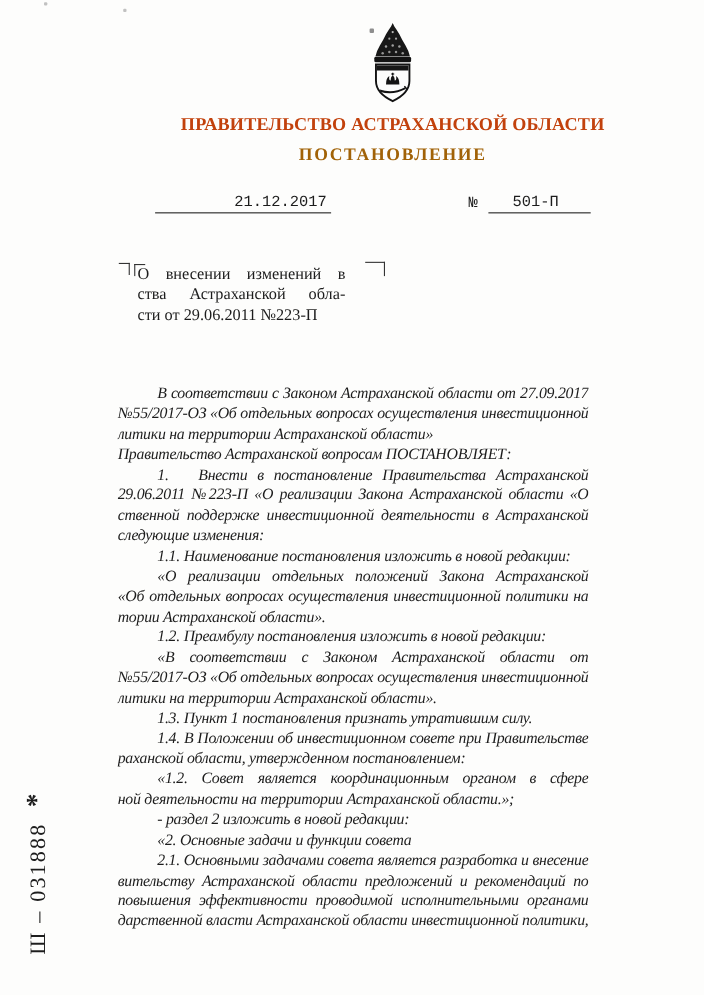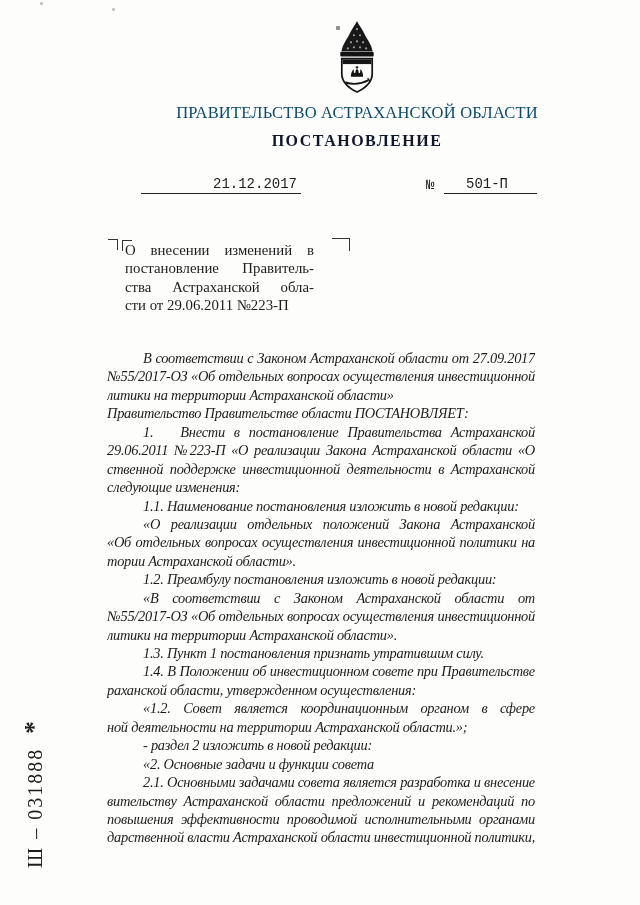--- a/index.html
+++ b/index.html
@@ -4,25 +4,25 @@
 <style>
   html,body{margin:0;padding:0;background:#ffffff;}
   .page{
     position:relative;width:640px;height:905px;background:#fdfdfc;
     font-family:"Liberation Serif",serif;color:#1c1c1c;overflow:hidden;
   }
   
   .emblem{position:absolute;left:331px;top:21px;width:52px;height:73px;}
   .org-name{
     position:absolute;left:157px;top:103px;width:400px;text-align:center;
-    font-weight:normal;font-size:16.5px;letter-spacing:.2px;color:#0c4a6e;
+    font-weight:bold;font-size:16.5px;letter-spacing:.2px;color:#c2410c;
   }
   .doc-type{
     position:absolute;left:157px;top:132px;width:400px;text-align:center;
-    font-weight:bold;font-size:16px;letter-spacing:1.5px;color:#0f172a;
+    font-weight:bold;font-size:16px;letter-spacing:1.5px;color:#a16207;
   }
   .mono{font-family:"Liberation Mono",monospace;}
   .doc-date{position:absolute;left:173px;top:176px;font-size:14px;margin-left:40px;}
   .date-rule{position:absolute;left:141px;top:178px;width:160px;height:15px;border-bottom:1.4px solid #222;}
   .num-label{position:absolute;left:426px;top:177px;font-size:14px;}
   .num-rule{position:absolute;left:444px;top:178px;width:93px;height:15px;border-bottom:1.4px solid #222;}
   .doc-number{position:absolute;left:466px;top:176px;font-size:14px;}
   
   .cm{position:absolute;width:9px;height:10px;}
   .cm-tr{border-top:1.6px solid #333;border-right:1.6px solid #333;}
@@ -84,46 +84,45 @@
   <div class="num-rule"></div>
   <div class="doc-number mono">501-П</div>
 
   <div class="cm cm-tr cm1"></div>
   <div class="cm cm-tl cm2"></div>
   <div class="cm cm-tr cm3"></div>
 
   <div class="title-block">
 
   <div class="tl j">О внесении изменений в</div>
-      <div class="tl j">постановление Правитель-</div>
       <div class="tl j">ства Астраханской обла-</div>
       <div class="tl l">сти от 29.06.2011 №223-П</div>
     </div>
 
   <div class="body-text">
 
   <div class="bl j ind">В соответствии с Законом Астраханской области от 27.09.2017</div>
       <div class="bl j">№55/2017-ОЗ «Об отдельных вопросах осуществления инвестиционной по-</div>
       <div class="bl l">литики на территории Астраханской области»</div>
-      <div class="bl l">Правительство Правительстве области ПОСТАНОВЛЯЕТ:</div>
+      <div class="bl l">Правительство Астраханской вопросам ПОСТАНОВЛЯЕТ:</div>
       <div class="bl j ind">1.&nbsp;&nbsp;&nbsp;Внести в постановление Правительства Астраханской области от</div>
       <div class="bl j">29.06.2011 №223-П «О реализации Закона Астраханской области «О государ-</div>
       <div class="bl j">ственной поддержке инвестиционной деятельности в Астраханской области»</div>
       <div class="bl l">следующие изменения:</div>
       <div class="bl l ind">1.1. Наименование постановления изложить в новой редакции:</div>
       <div class="bl j ind">«О реализации отдельных положений Закона Астраханской области</div>
       <div class="bl j">«Об отдельных вопросах осуществления инвестиционной политики на терри-</div>
       <div class="bl l">тории Астраханской области».</div>
       <div class="bl l ind">1.2. Преамбулу постановления изложить в новой редакции:</div>
       <div class="bl j ind">«В соответствии с Законом Астраханской области от 27.09.2017</div>
       <div class="bl j">№55/2017-ОЗ «Об отдельных вопросах осуществления инвестиционной по-</div>
       <div class="bl l">литики на территории Астраханской области».</div>
       <div class="bl l ind">1.3. Пункт 1 постановления признать утратившим силу.</div>
       <div class="bl j ind">1.4. В Положении об инвестиционном совете при Правительстве Аст-</div>
-      <div class="bl l">раханской области, утвержденном осуществления:</div>
+      <div class="bl l">раханской области, утвержденном постановлением:</div>
       <div class="bl j ind">«1.2. Совет является координационным органом в сфере инвестицион-</div>
       <div class="bl l">ной деятельности на территории Астраханской области.»;</div>
       <div class="bl l ind">- раздел 2 изложить в новой редакции:</div>
       <div class="bl l ind">«2. Основные задачи и функции совета</div>
       <div class="bl j ind">2.1. Основными задачами совета является разработка и внесение Пра-</div>
       <div class="bl j">вительству Астраханской области предложений и рекомендаций по вопросам</div>
       <div class="bl j">повышения эффективности проводимой исполнительными органами госу-</div>
       <div class="bl j">дарственной власти Астраханской области инвестиционной политики, а так-</div>
     </div>
 

